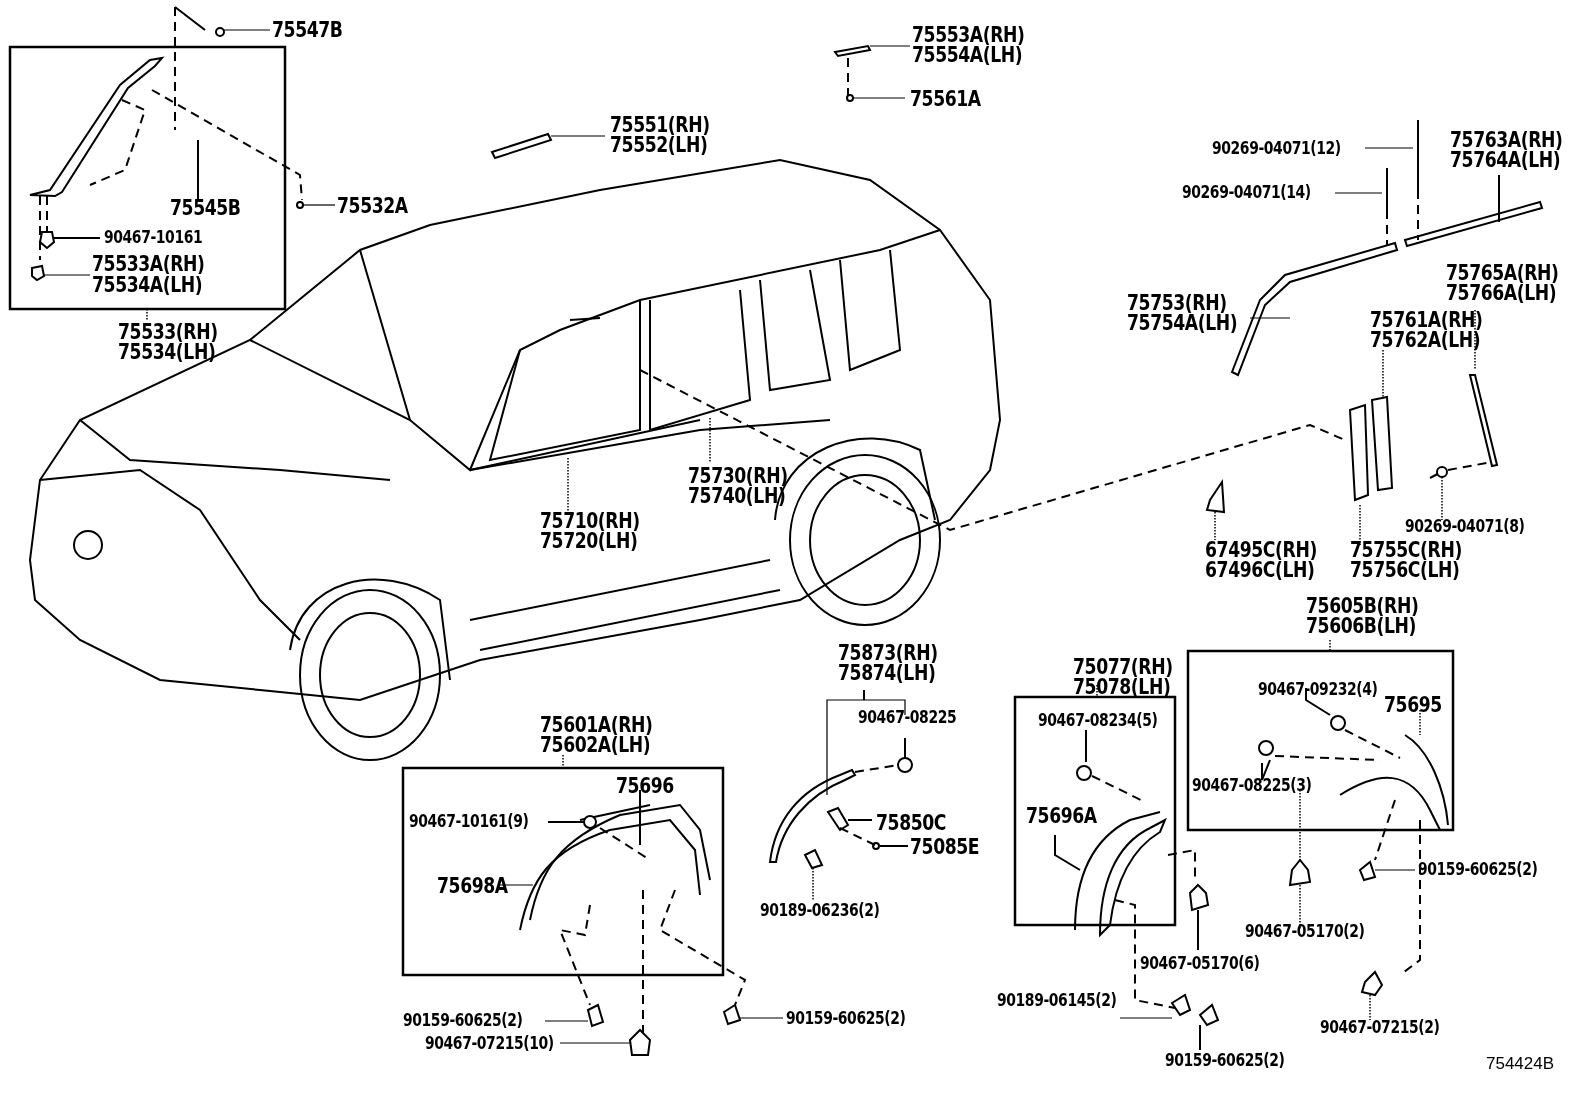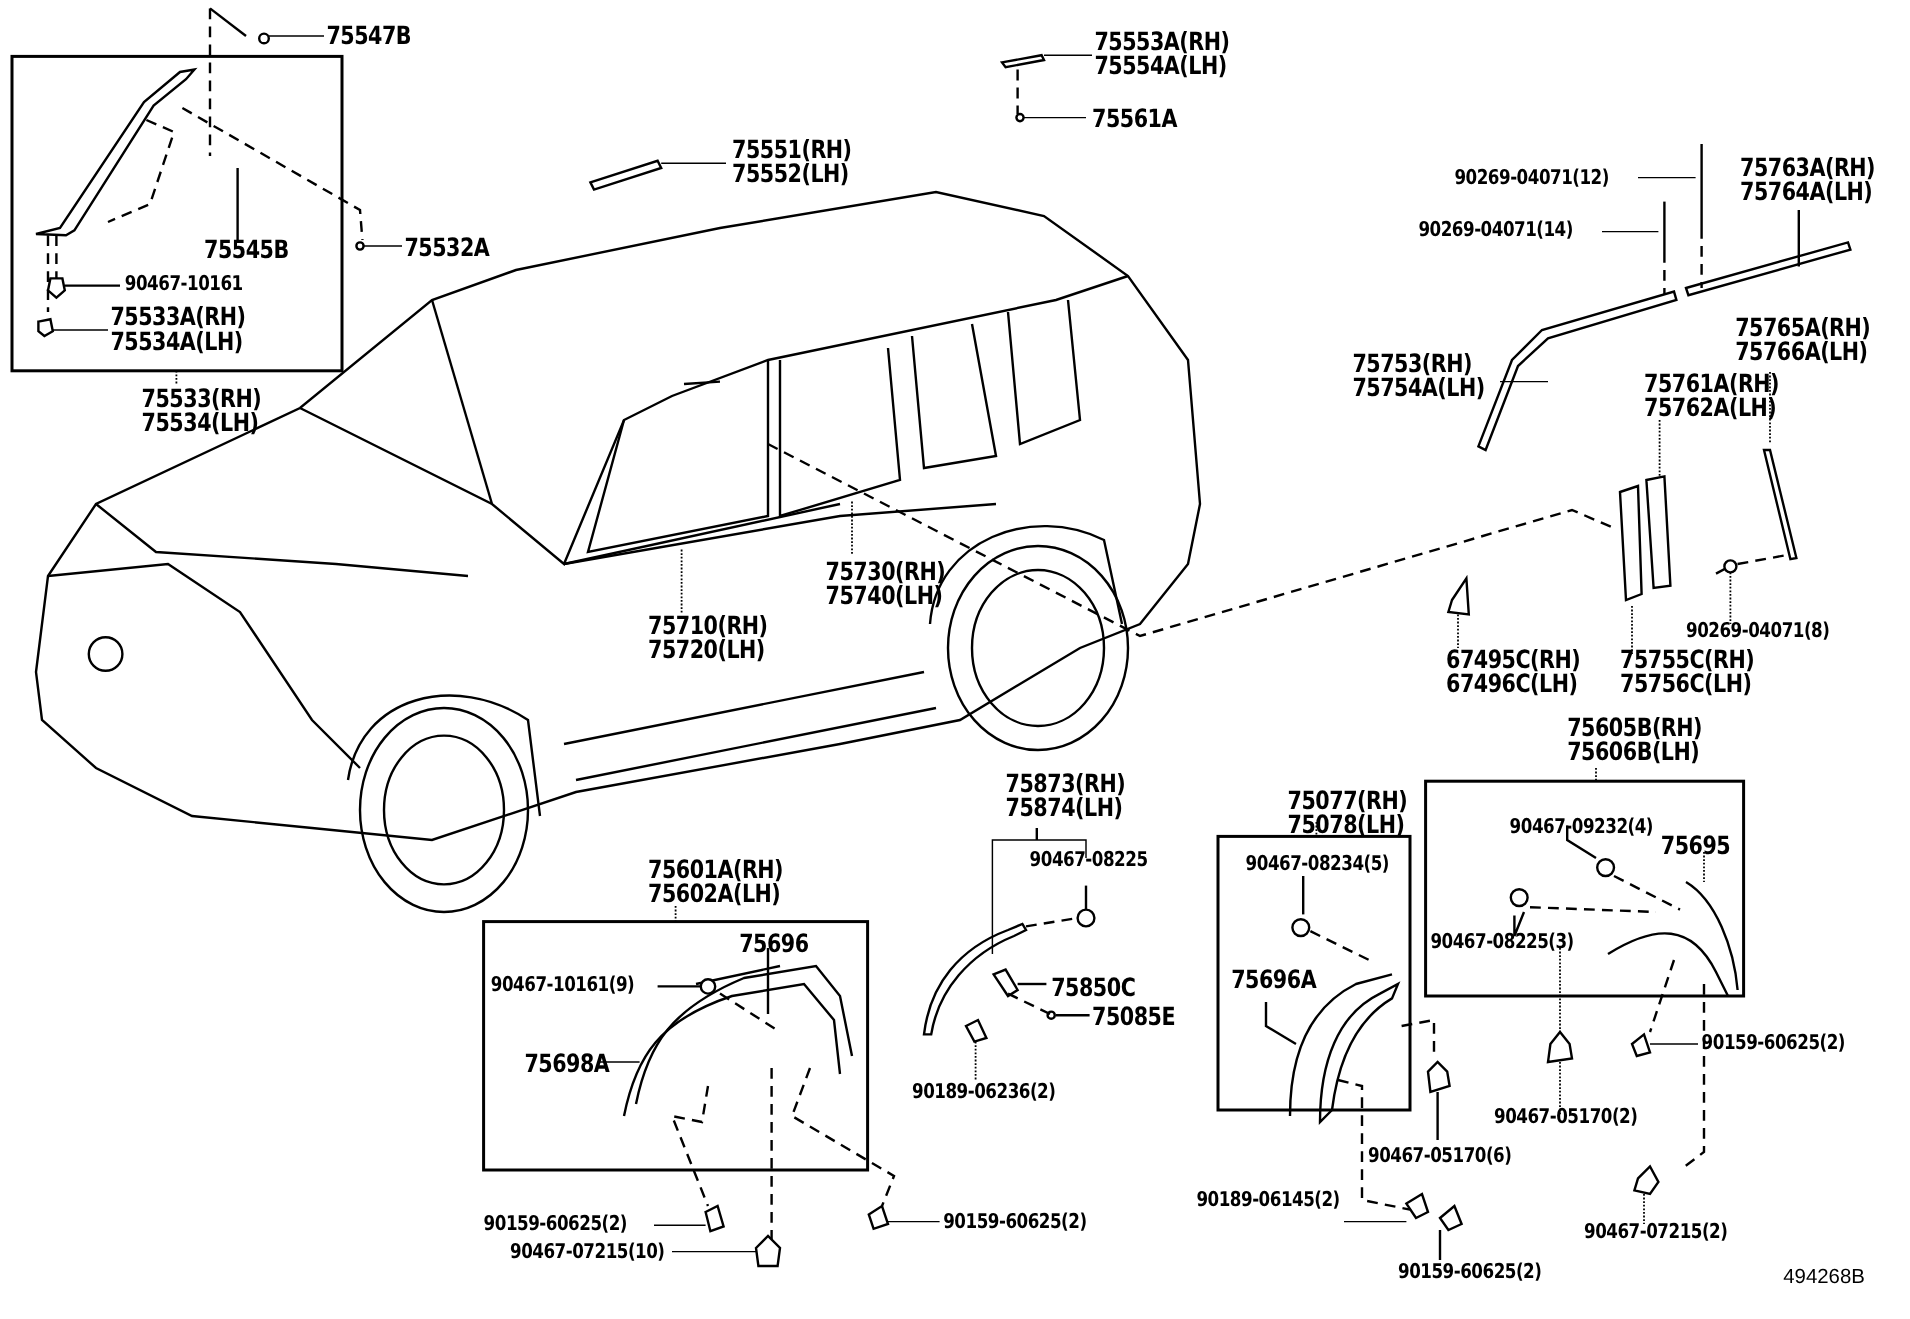--- a/index.html
+++ b/index.html
@@ -249,13 +249,13 @@
 <div class="lbl sm" style="left:1245px;top:923px">90467-05170(2)</div>
 <div class="lbl sm" style="left:1140px;top:955px">90467-05170(6)</div>
 <div class="lbl sm" style="left:997px;top:992px">90189-06145(2)</div>
 <div class="lbl sm" style="left:1165px;top:1052px">90159-60625(2)</div>
 <div class="lbl sm" style="left:1320px;top:1019px">90467-07215(2)</div>
 
 <div class="lbl sm" style="left:403px;top:1012px">90159-60625(2)</div>
 <div class="lbl sm" style="left:425px;top:1035px">90467-07215(10)</div>
 <div class="lbl sm" style="left:786px;top:1010px">90159-60625(2)</div>
 
-<div class="lbl code" style="left:1486px;top:1055px">494268B</div>
+<div class="lbl code" style="left:1486px;top:1055px">754424B</div>
 
 </body></html>

